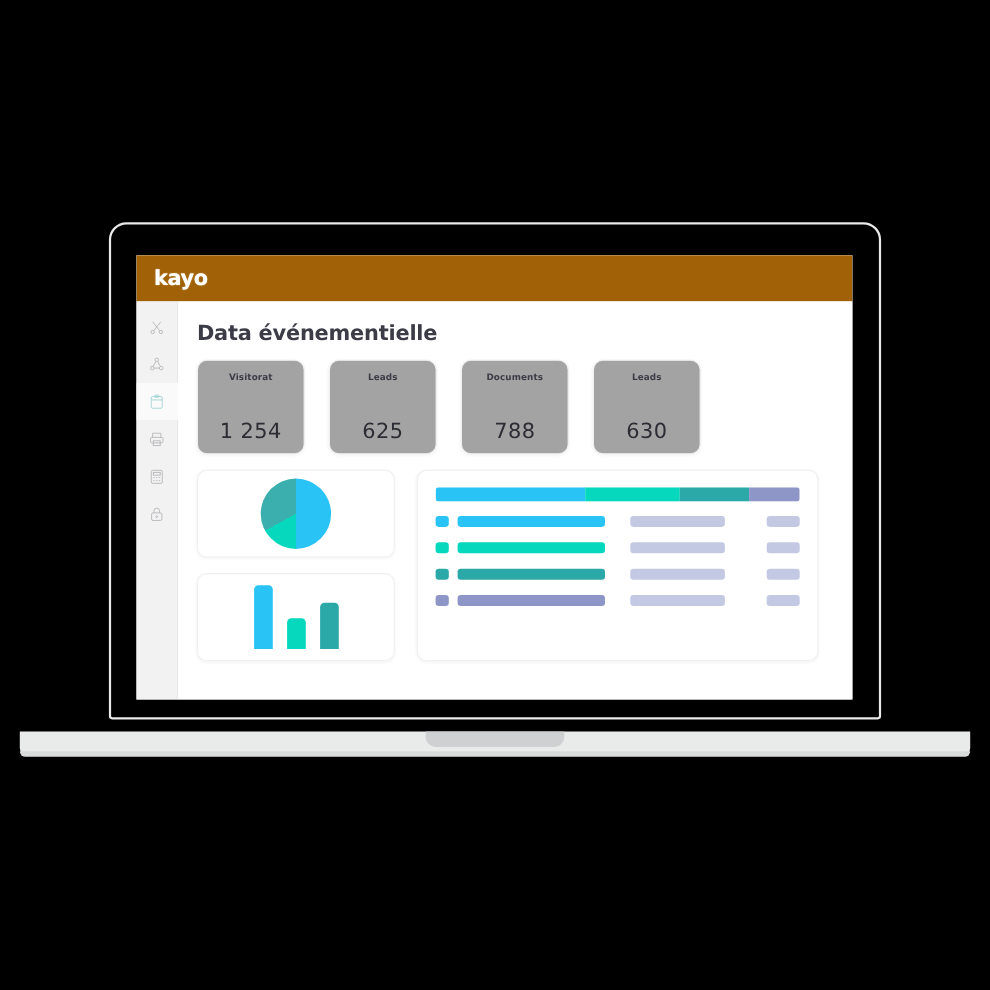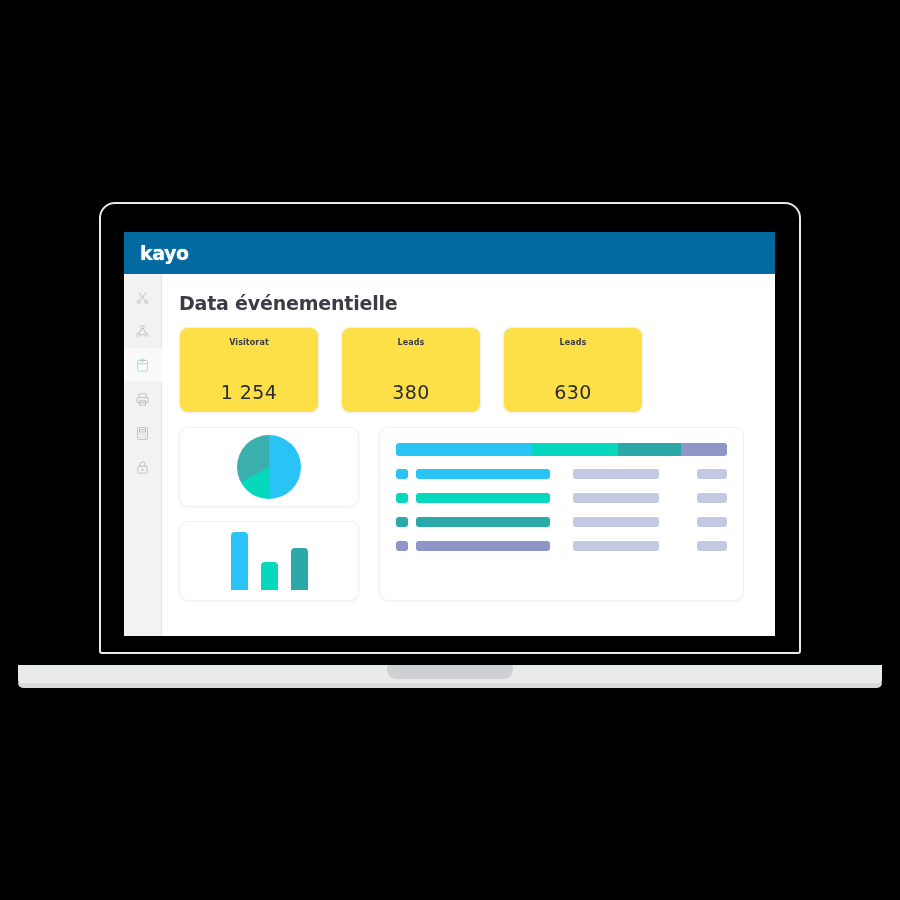--- a/index.html
+++ b/index.html
@@ -50,21 +50,21 @@
     left: 124px; top: 232px;
     width: 651px; height: 404px;
     background: #ffffff;
     overflow: hidden;
   }
 
   
   .topbar {
     position: absolute; left: 0; top: 0;
     width: 100%; height: 42px;
-    background: #0369a1;
+    background: #a16207;
     display: flex; align-items: center;
   }
   .logo {
     margin-left: 16px;
     color: #ffffff;
     font-size: 19px;
     font-weight: 700;
     letter-spacing: -0.4px;
     font-family: "DejaVu Sans", sans-serif;
     text-shadow: 0 0 1px rgba(255,255,255,.9);
@@ -99,22 +99,22 @@
   .page-title {
     font-size: 19px; font-weight: 700; color: #3c3c47;
     letter-spacing: -0.2px;
     font-family: "DejaVu Sans", sans-serif;
     margin-bottom: 13px;
   }
 
   
   .kpi-row { display: flex; gap: 22px; }
   .kpi-card {
-    width: 140px; height: 86px;
-    background: #fde047;
+    width: 98px; height: 86px;
+    background: #a3a3a3;
     border: 1px solid #f0f0f1;
     border-radius: 9px;
     box-shadow: 0 1px 3px rgba(0,0,0,.045);
     display: flex; flex-direction: column;
     align-items: center; justify-content: center;
     flex: 0 0 auto;
   }
   .kpi-label {
     font-size: 8px; font-weight: 700; color: #3c3c47;
     letter-spacing: .1px; margin-bottom: 10px;
@@ -258,21 +258,25 @@
     <div class="content">
       <div class="page-title">Data événementielle</div>
 
       <div class="kpi-row">
         <div class="kpi-card">
           <div class="kpi-label">Visitorat</div>
           <div class="kpi-value">1 254</div>
         </div>
         <div class="kpi-card">
           <div class="kpi-label">Leads</div>
-          <div class="kpi-value">380</div>
+          <div class="kpi-value">625</div>
+        </div>
+        <div class="kpi-card">
+          <div class="kpi-label">Documents</div>
+          <div class="kpi-value">788</div>
         </div>
         <div class="kpi-card">
           <div class="kpi-label">Leads</div>
           <div class="kpi-value">630</div>
         </div>
       </div>
 
       <div class="lower">
         <div class="left-col">
 

